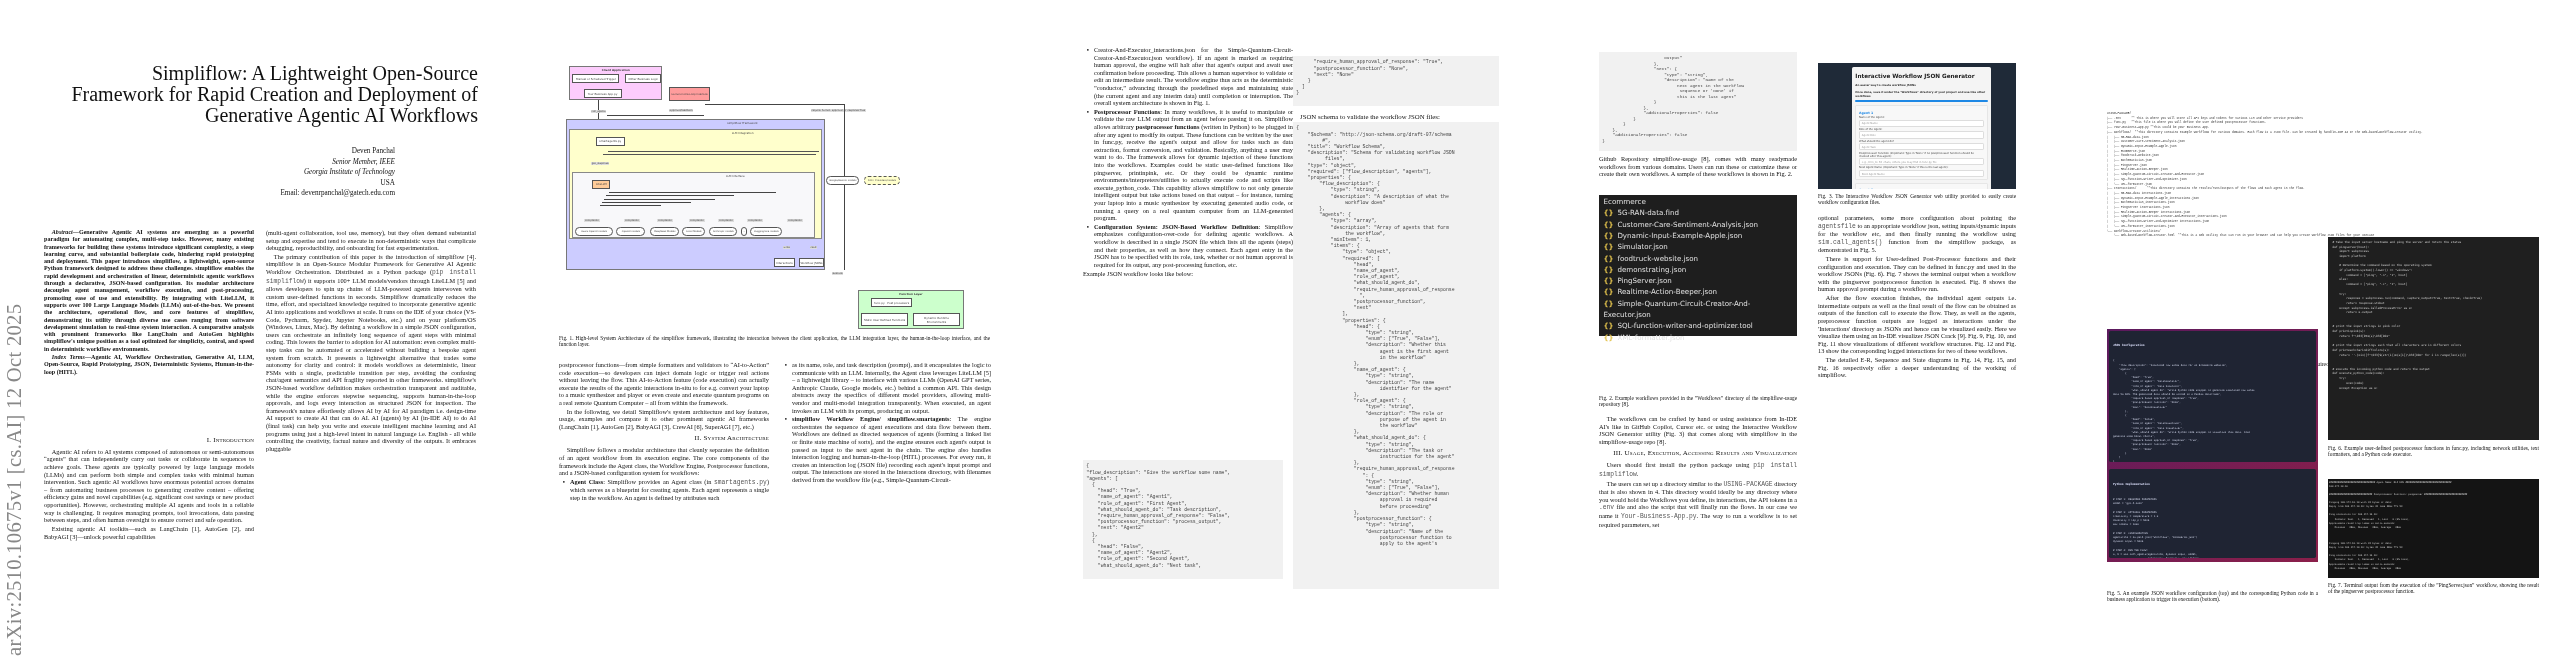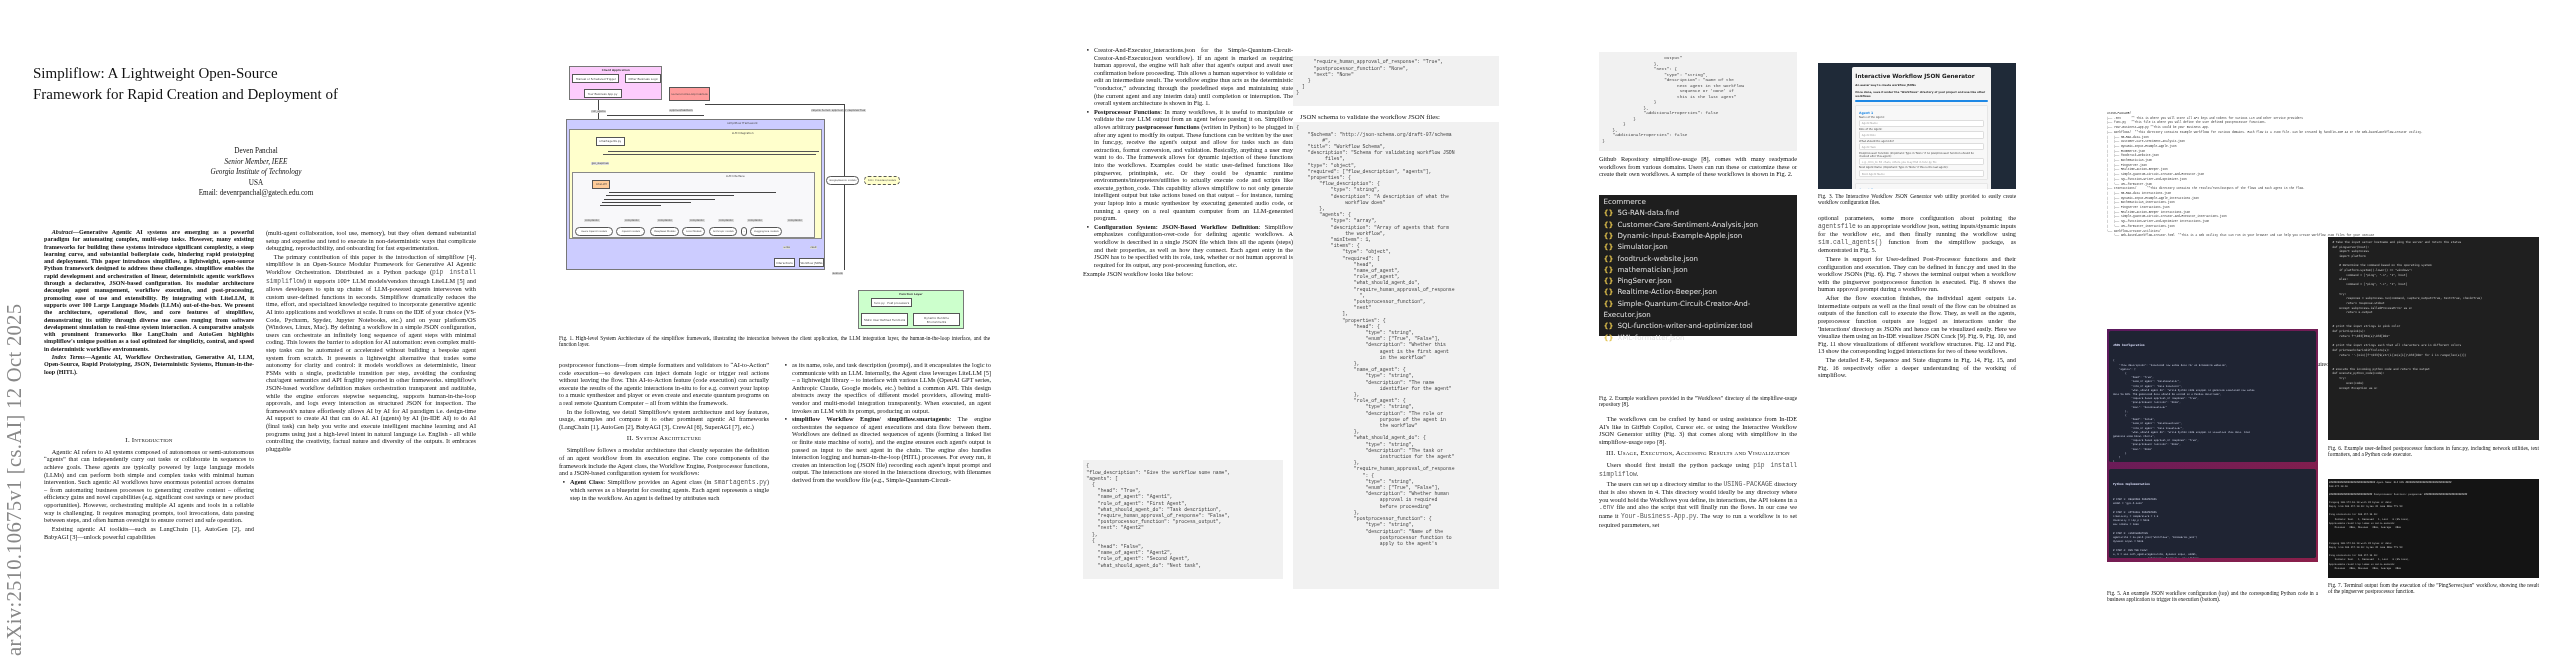--- a/index.html
+++ b/index.html
@@ -4,31 +4,31 @@
 <style>
 *{box-sizing:border-box;margin:0;padding:0}
 html,body{width:2576px;height:667px;background:#fff;overflow:hidden}
 body{position:relative;font-family:"Liberation Serif","DejaVu Serif",serif;color:#111}
 .page{position:absolute;top:0;width:515px;height:667px;background:#fff;overflow:hidden}
 .p1{left:0}.p2{left:515px}.p3{left:1030px}.p4{left:1546px}.p5{left:2061px}
 .col{position:absolute;font-size:6.3px;line-height:7.6px;text-align:justify;hyphens:auto}
 .col p{text-indent:7.8px;margin-bottom:1.1px}
 .col p.noind{text-indent:0}
 .mono{font-family:"Liberation Mono","DejaVu Sans Mono",monospace;color:#555}
-.sec{text-align:center;font-size:7px;margin:5px 0 3.3px;font-variant:small-caps;letter-spacing:0.2px}
+.sec{text-align:right;font-size:7px;margin:5px 0 3.3px;font-variant:small-caps;letter-spacing:0.2px}
 ul.bul{list-style:none;padding-left:11px}
 ul.bul li{position:relative;margin-bottom:1.1px}
 ul.bul li:before{content:"•";position:absolute;left:-7.2px;font-weight:bold}
 .b{font-weight:bold}
 .caption{font-size:5.3px;line-height:6.4px;text-align:justify}
 .code{background:#f1f1f1;font-family:"Liberation Mono","DejaVu Sans Mono",monospace;font-size:4.8px;line-height:6.2px;color:#444;white-space:pre;padding:3.3px 3.3px;overflow:hidden}
 
 .arxiv{position:absolute;left:3.3px;top:656px;transform-origin:0 0;transform:rotate(-90deg);font-family:"Liberation Serif",serif;font-size:20.6px;color:#888;white-space:nowrap;letter-spacing:0.3px}
-.title{position:absolute;left:33px;width:445px;top:63px;text-align:left;font-size:15px;line-height:21px}
-.authors{position:absolute;left:117px;width:278px;top:146px;text-align:center;font-size:7.2px;line-height:10.6px}
+.title{position:absolute;left:33px;width:445px;top:63px;text-align:right;font-size:20px;line-height:21px}
+.authors{position:absolute;left:117px;width:278px;top:146px;text-align:right;font-size:7.2px;line-height:10.6px}
 .authors .it{font-style:italic}
 .abstract{font-weight:bold;font-size:6.1px;line-height:7.3px}
 
 .diag{position:absolute;font-family:"DejaVu Sans",sans-serif;font-size:2.8px;color:#444}
 .dbox{position:absolute;border:0.6px solid #555;background:#fff;display:flex;align-items:center;justify-content:center;text-align:center}
 .dlabel{position:absolute;background:#ddd;padding:0 0.6px;font-size:2.5px}
 .pill{position:absolute;border:0.6px solid #555;background:#fff;border-radius:4.4px;display:flex;align-items:center;justify-content:center;font-size:2.4px;height:9px}
 .vline{position:absolute;width:0.6px;background:#444}
 .hline{position:absolute;height:0.6px;background:#444}
 
@@ -52,20 +52,21 @@
 .term{position:absolute;background:#141414;color:#cfcfcf;font-family:"DejaVu Sans Mono",monospace;font-size:2.4px;line-height:4.1px;white-space:pre;padding:1.7px 1.1px;overflow:hidden}
 </style>
 </head>
 <body>
 
 <div class="page p1">
   <div class="arxiv">arXiv:2510.10675v1  [cs.AI]  12 Oct 2025</div>
   <div class="title">
     <div>Simpliflow: A Lightweight Open-Source</div>
     <div>Framework for Rapid Creation and Deployment of</div>
+    <div>Generative Agentic AI Workflows</div>
   </div>
   <div class="authors">
     <div>Deven Panchal</div>
     <div class="it" style="">Senior Member, IEEE</div>
     <div style="font-style:italic">Georgia Institute of Technology</div>
     <div>USA</div>
     <div>Email: devenrpanchal@gatech.edu.com</div>
   </div>
 
   <div class="col abstract" style="left:44px;top:229px;width:210px">
@@ -301,21 +302,21 @@
   <div class="col" style="left:53px;top:155px;width:198px">
     <p class="noind">Github Repository simpliflow-usage [8], comes with many readymade workflows from various domains. Users can run these or customize these or create their own workflows. A sample of these workflows is shown in Fig. 2.</p>
   </div>
   <div class="wf" style="left:53px;top:195px;width:198px;height:141px">
     <div style="font-size:7.2px">Ecommerce</div>
     <div><span class="br">{}</span><span>5G-RAN-data.find</span></div>
     <div><span class="br">{}</span><span>Customer-Care-Sentiment-Analysis.json</span></div>
     <div><span class="br">{}</span><span>Dynamic-Input-Example-Apple.json</span></div>
     <div><span class="br">{}</span><span>Simulator.json</span></div>
     <div><span class="br">{}</span><span>foodtruck-website.json</span></div>
-    <div><span class="br">{}</span><span>mathematician.json</span></div>
+    <div><span class="br">{}</span><span>demonstrating.json</span></div>
     <div><span class="br">{}</span><span>PingServer.json</span></div>
     <div><span class="br">{}</span><span>Realtime-Action-Beeper.json</span></div>
     <div><span class="br">{}</span><span>Simple-Quantum-Circuit-Creator-And-Executor.json</span></div>
     <div><span class="br">{}</span><span>SQL-function-writer-and-optimizer.tool</span></div>
     <div><span class="br">{}</span><span>XML-formatter.json</span></div>
   </div>
   <div class="caption" style="position:absolute;left:53px;top:395px;width:198px">Fig. 2.  Example workflows provided in the ”Workflows” directory of the simpliflow-usage repository [8].</div>
   <div class="col" style="left:53px;top:415px;width:198px">
     <p>The workflows can be crafted by hand or using assistance from In-IDE AI's like in GitHub Copilot, Cursor etc. or using the Interactive Workflow JSON Generator utility (Fig. 3) that comes along with simpliflow in the simpliflow-usage repo [8].</p>
     <div class="sec">III. Usage, Execution, Accessing Results and Visualization</div>

